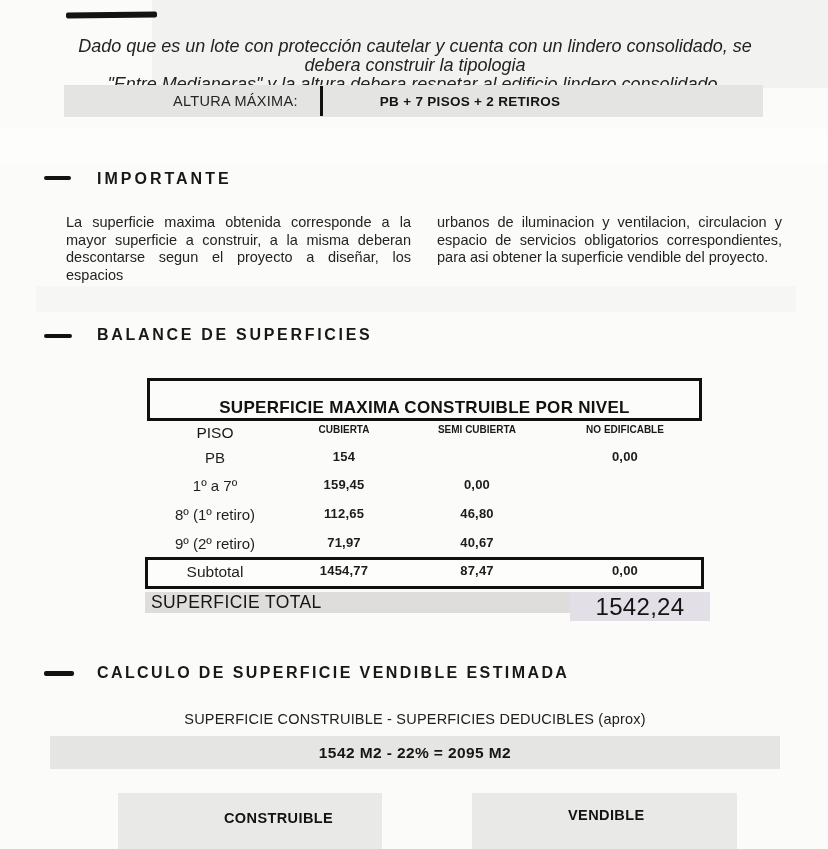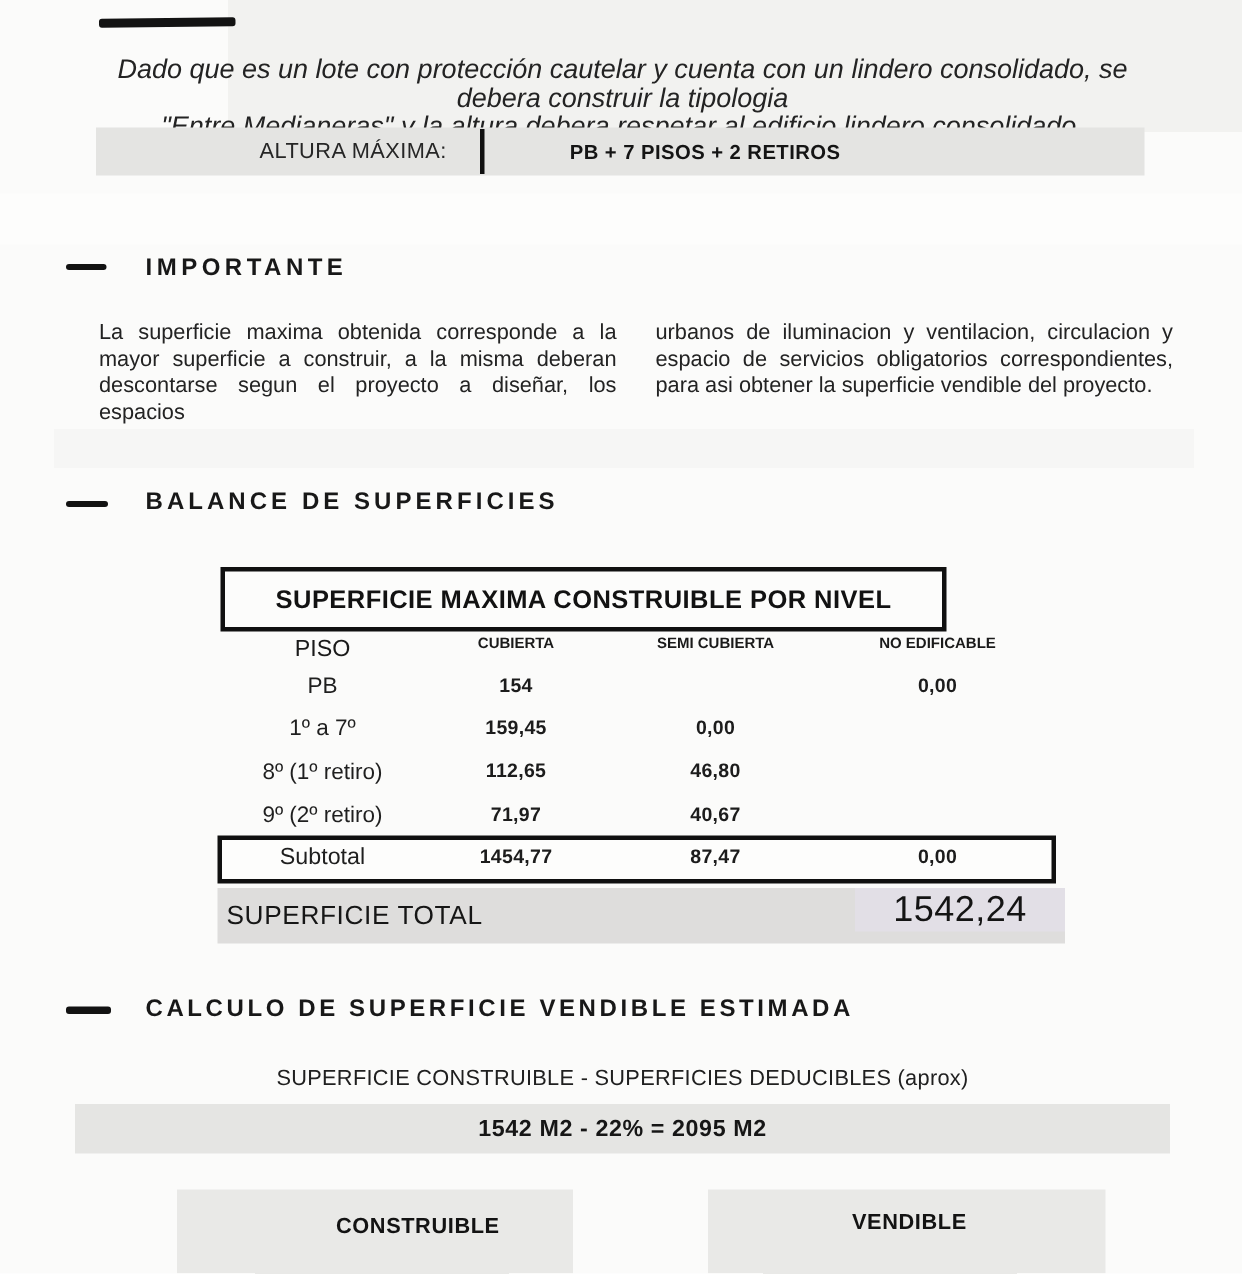--- a/index.html
+++ b/index.html
@@ -52,23 +52,23 @@
   .h-calculo { top: 664px; letter-spacing: 2.4px; }
 
   .two-cols {
     position: absolute; left: 66px; top: 214px; width: 716px;
     display: flex; gap: 26px;
   }
   .col { width: 345px; font-size: 14.5px; line-height: 17.5px; text-align: justify; color: #232323; }
 
   
   .tbl-title-box {
-    position: absolute; left: 147px; top: 378px; width: 484px; height: 43px;
+    position: absolute; left: 147px; top: 378px; width: 555px; height: 43px;
     border: 3px solid #101010; background: #fcfcfb;
-    display: flex; align-items: center; justify-content: center;
+    display: flex; align-items: flex-end; justify-content: center;
   }
   .tbl-title { font-weight: bold; font-size: 17px; letter-spacing: 0.3px; color: #121212; }
 
   .trow { position: absolute; left: 0; width: 828px; height: 20px; }
   .cell { position: absolute; text-align: center; white-space: nowrap; }
   .c1 { left: 150px; width: 130px; }
   .c2 { left: 280px; width: 128px; }
   .c3 { left: 408px; width: 138px; }
   .c4 { left: 546px; width: 158px; }
 
@@ -81,21 +81,21 @@
   .r0 { top: 449px; } .r1 { top: 477px; } .r2 { top: 506px; } .r3 { top: 535px; }
 
   .subtotal-box {
     position: absolute; left: 145px; top: 557px; width: 559px; height: 32px;
     border: 3px solid #101010; background: #fdfdfc;
   }
   .subtotal-row { top: 563px; }
   .subtotal-row .piso-lbl { font-size: 15.5px; }
 
   .total-band {
-    position: absolute; left: 145px; top: 592px; width: 565px; height: 37px;
+    position: absolute; left: 145px; top: 592px; width: 565px; height: 21px;
     background: #dedddc; display: flex; align-items: center;
   }
   .total-label { margin-left: 6px; font-size: 17.5px; letter-spacing: 0.4px; color: #161616; }
   .total-value-zone {
     position: absolute; right: 0; top: 0; width: 140px; height: 29px;
     background: #e2dfe6; display: flex; align-items: center; justify-content: center;
   }
   .total-value { font-size: 24px; color: #141414; letter-spacing: 0.3px; }
 
   .formula-label {

